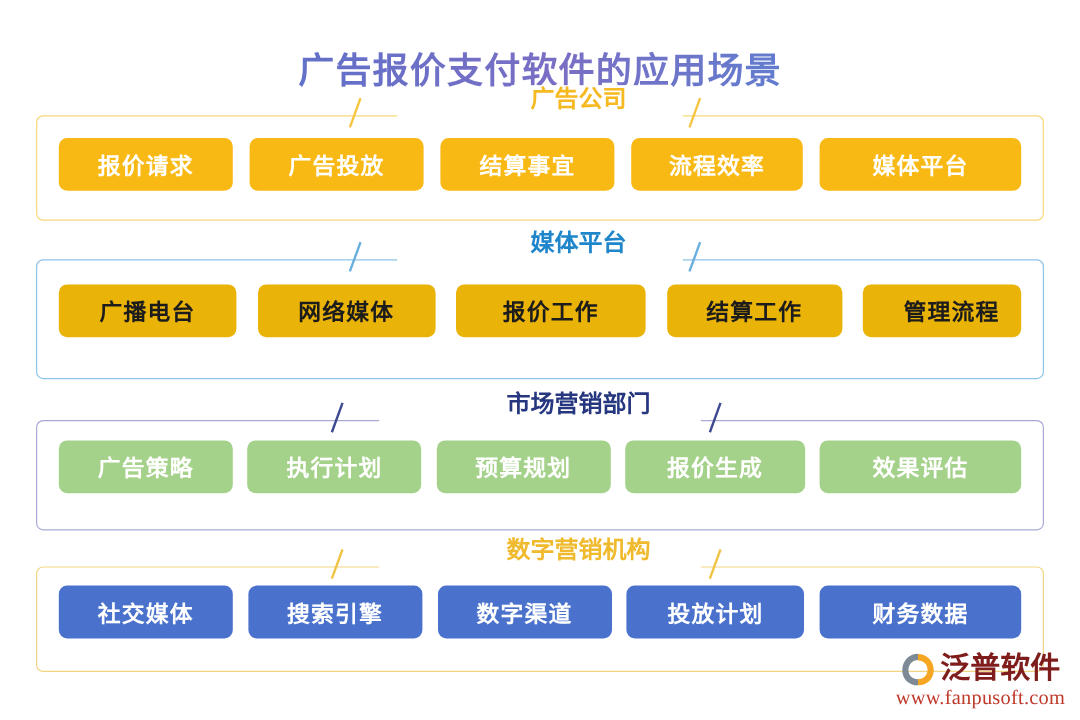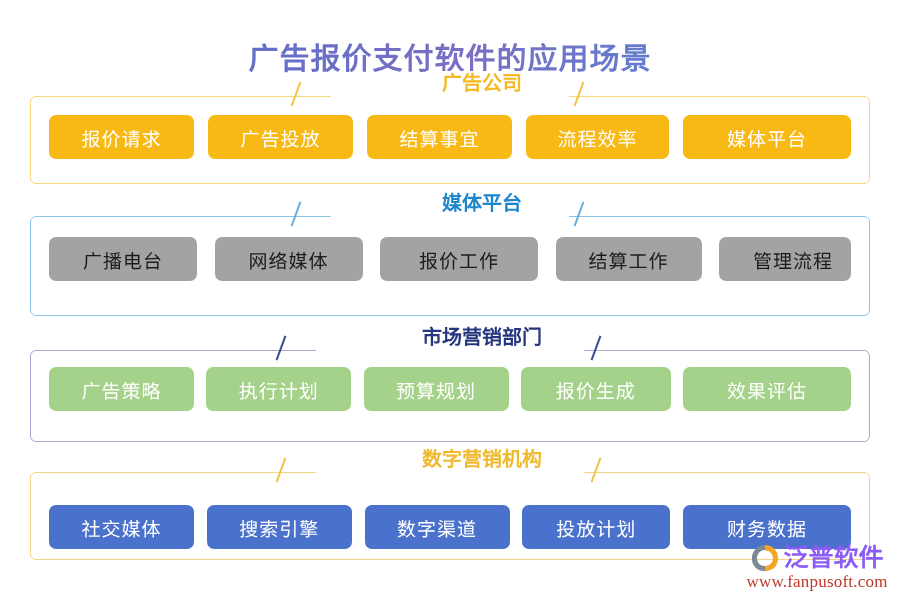--- a/index.html
+++ b/index.html
@@ -118,38 +118,38 @@
     position: absolute;
     left: 18px;
     right: 18px;
     display: flex;
     align-items: center;
     justify-content: space-between;
   }
   .s1 .chip-row { top: 18px; }
   .s2 .chip-row { top: 20px; }
   .s3 .chip-row { top: 16px; }
-  .s4 .chip-row { top: 32px; }
+  .s4 .chip-row { top: 15px; }
 
   .chip {
     display: flex;
     align-items: center;
     justify-content: center;
     height: 44px;
     border-radius: 7px;
     font-size: 19px;
-    font-weight: normal;
+    font-weight: bold;
     white-space: nowrap;
     letter-spacing: 1px;
     font-family: "Liberation Serif", "DejaVu Serif", serif;
   }
 
   
   .s1 .chip { background: #f9b915; color: #ffffff; }
-  .s2 .chip { background: #a3a3a3; color: #1c1c1c; }
+  .s2 .chip { background: #eab308; color: #1c1c1c; }
   .s3 .chip { background: #a5d28a; color: #ffffff; }
   .s4 .chip { background: #4a72cc; color: #ffffff; }
 
   
   .s1 .chip { width: 145px; }
   .s1 .chip:nth-child(4) { width: 143px; }
   .s1 .chip:nth-child(5) { width: 168px; }
 
   .s2 .chip { width: 148px; }
   .s2 .chip:nth-child(3) { width: 158px; }
@@ -176,21 +176,21 @@
   }
   .logo-top {
     display: flex;
     align-items: center;
     gap: 3px;
   }
   .logo-mark { width: 30px; height: 30px; display: block; }
   .logo-name {
     font-size: 25px;
     font-weight: bold;
-    color: #8b5cf6;
+    color: #7f1d1d;
     letter-spacing: 0px;
     font-family: "Liberation Serif", "DejaVu Serif", serif;
     line-height: 28px;
   }
   .logo-url {
     font-size: 17px;
     color: #c0392b;
     letter-spacing: 0.2px;
     font-family: "Liberation Serif", "DejaVu Serif", serif;
     margin-top: -1px;

